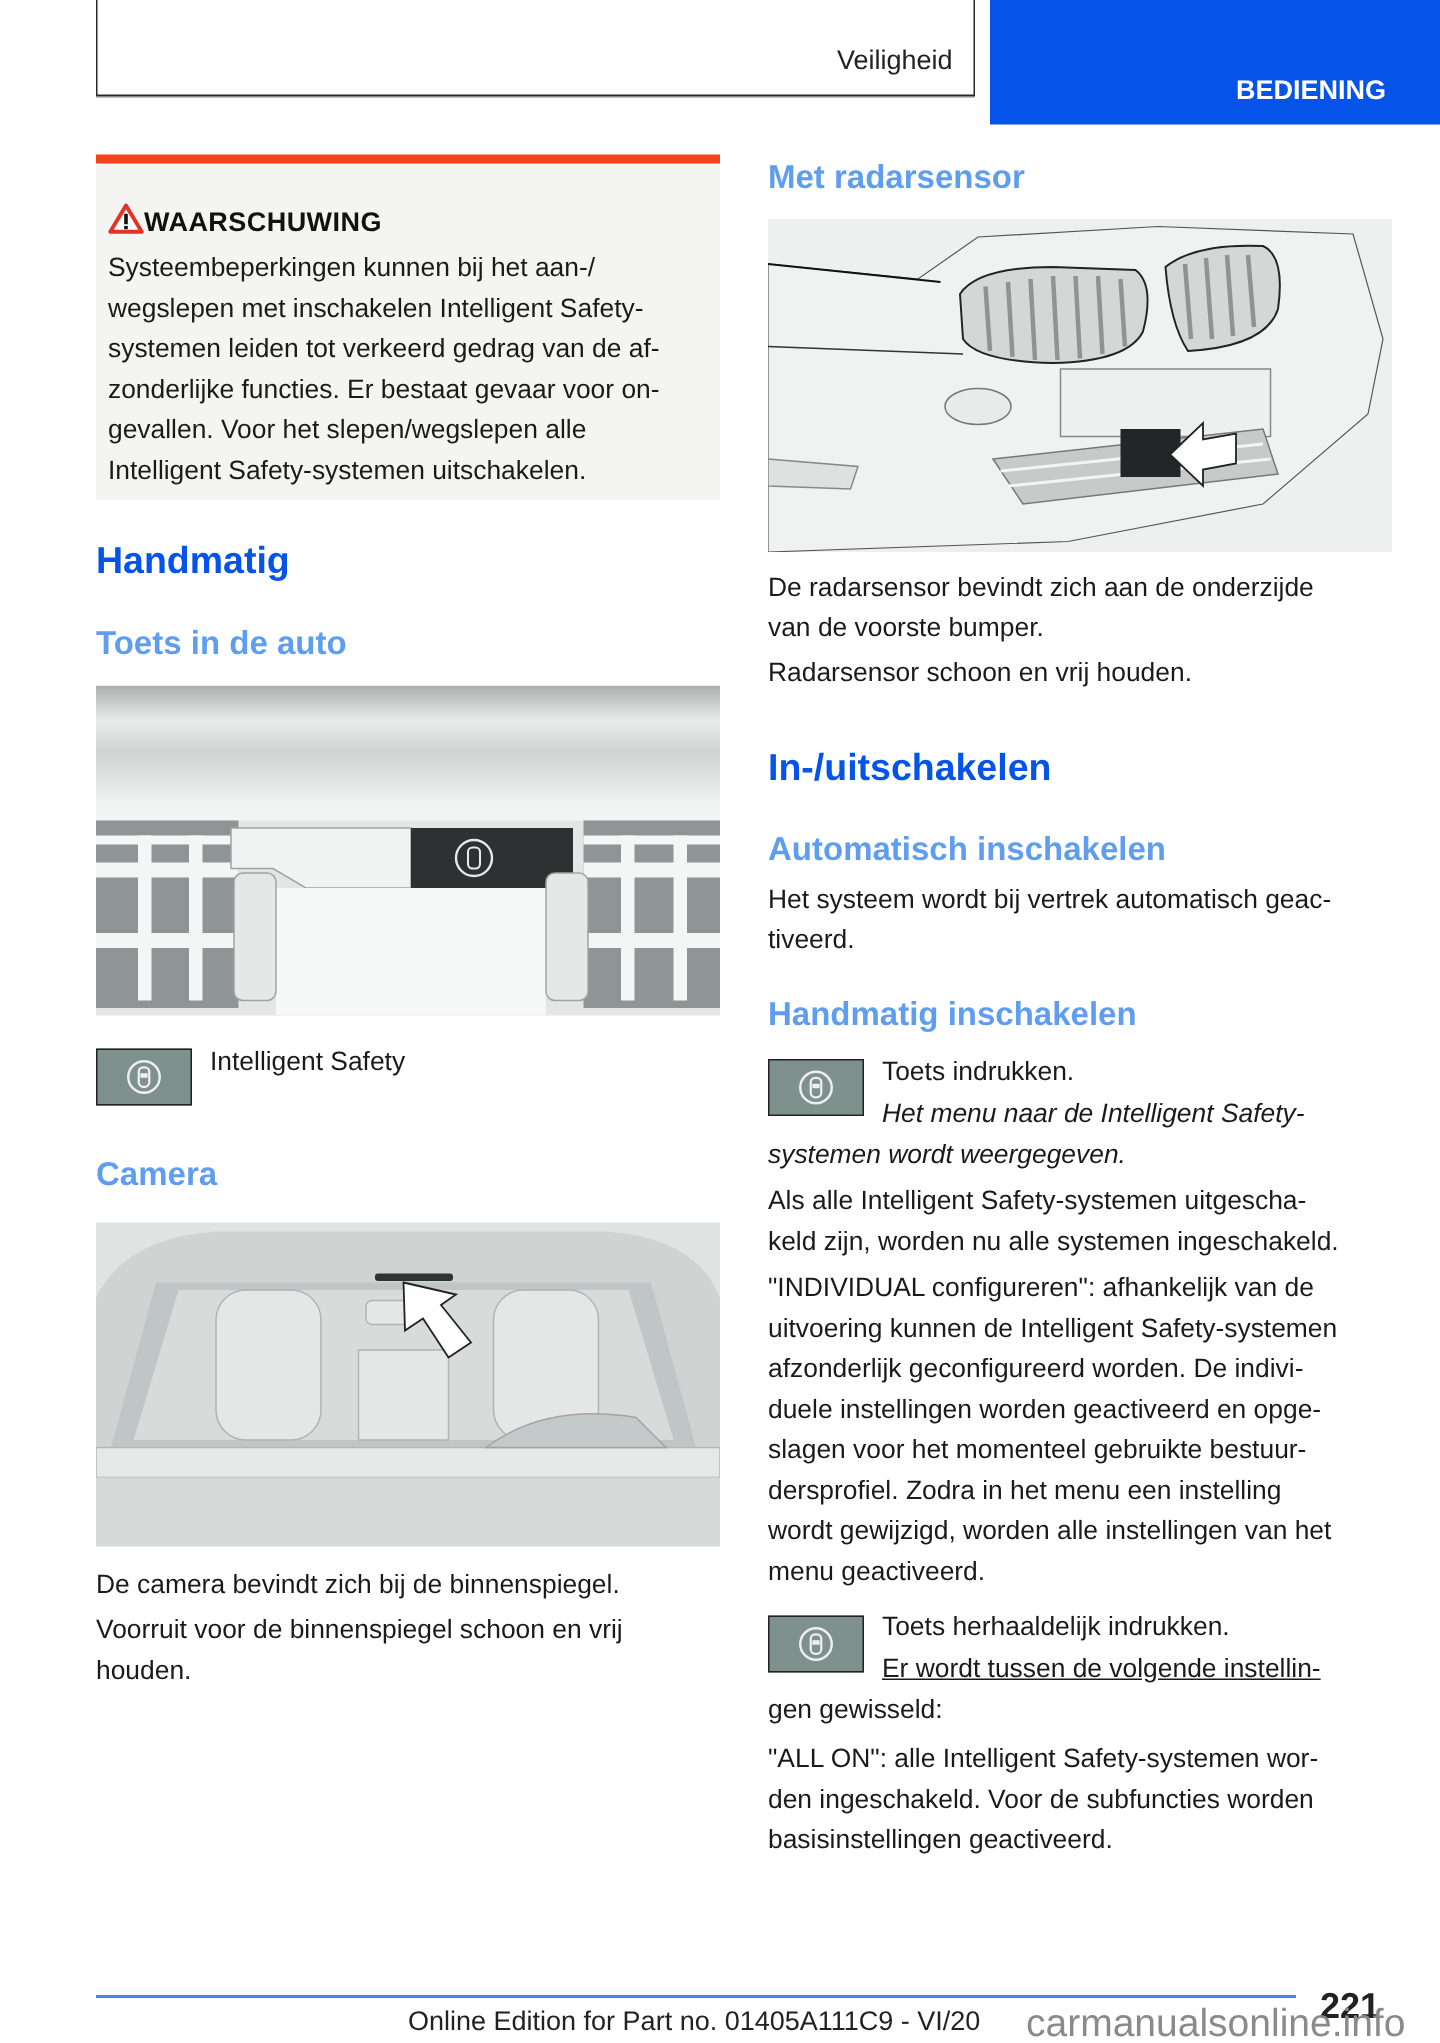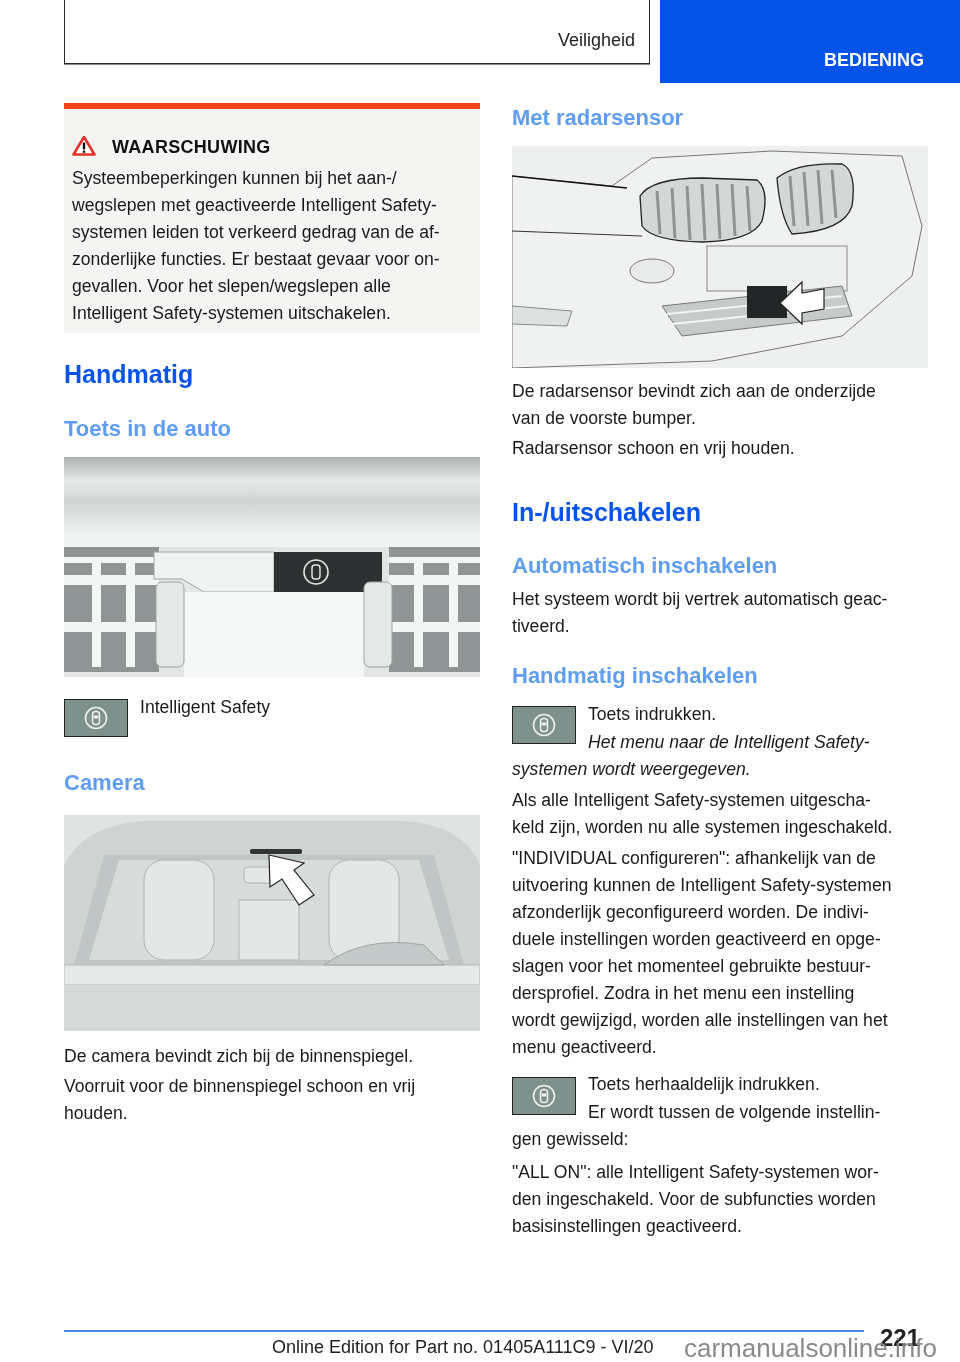--- a/index.html
+++ b/index.html
@@ -7,21 +7,21 @@
   body { position: relative; font-family: "Liberation Sans", sans-serif; color: #1a1a1a; }
 
   
   .hdr-left { position: absolute; left: 64px; top: -2px; width: 586px; height: 66px; border: 1.5px solid #2a2a2a; border-top: none; background: #fff; box-shadow: 0 1px 0 #888; }
   .hdr-left-label { position: absolute; right: 14px; bottom: 12px; font-size: 18px; color: #222; }
   .hdr-right { position: absolute; left: 660px; top: 0; width: 300px; height: 83px; background: #0653ea; }
   .hdr-right-label { position: absolute; right: 36px; bottom: 12px; font-size: 18px; font-weight: bold; color: #fff; }
 
   
   .warn { position: absolute; left: 64px; top: 103px; width: 416px; height: 230px; background: #f4f4f3; border-top: 6px solid #f2461a; }
-  .warn-title { position: absolute; left: 8px; top: 26px; display: flex; align-items: center; gap: 16px; }
+  .warn-title { position: absolute; left: 8px; top: 26px; display: flex; align-items: center; }
   .warn-title span.t { font-size: 18px; font-weight: bold; letter-spacing: 0.3px; color: #111; }
   .warn-body { position: absolute; left: 8px; top: 56px; width: 408px; font-size: 17.6px; line-height: 27px; color: #1a1a1a; }
   .warn-body div { white-space: nowrap; }
 
   h1 { position: absolute; font-size: 25px; font-weight: bold; color: #0653ea; }
   h2 { position: absolute; font-size: 22px; font-weight: bold; color: #5e9df0; }
 
   .p { position: absolute; font-size: 17.6px; line-height: 27px; color: #1a1a1a; }
   .p div { white-space: nowrap; }
 
@@ -50,21 +50,21 @@
       <svg width="24" height="21" viewBox="0 0 24 21">
         <polygon points="12,2 22.5,19.5 1.5,19.5" fill="#fff" stroke="#e53228" stroke-width="2.6" stroke-linejoin="round"></polygon>
         <rect x="10.8" y="7.5" width="2.4" height="7" fill="#111"></rect>
         <rect x="10.8" y="15.6" width="2.4" height="2.2" fill="#111"></rect>
       </svg>
     </span>
     <span class="t">WAARSCHUWING</span>
   </div>
   <div class="warn-body">
     <div>Systeembeperkingen kunnen bij het aan-/</div>
-    <div>wegslepen met geactiveerde Intelligent Safety-</div>
+    <div>wegslepen met inschakelen Intelligent Safety-</div>
     <div>systemen leiden tot verkeerd gedrag van de af-</div>
     <div>zonderlijke functies. Er bestaat gevaar voor on-</div>
     <div>gevallen. Voor het slepen/wegslepen alle</div>
     <div>Intelligent Safety-systemen uitschakelen.</div>
   </div>
 </div>
 
 <h1 style="left:64px; top:360px;">Handmatig</h1>
 <h2 style="left:64px; top:416px;">Toets in de auto</h2>
 
@@ -234,21 +234,21 @@
   <svg width="26" height="26" viewBox="0 0 26 26">
     <circle cx="13" cy="13" r="10.5" fill="none" stroke="#eef0ef" stroke-width="1.6"></circle>
     <rect x="9.5" y="6.5" width="7" height="13" rx="3" fill="none" stroke="#eef0ef" stroke-width="1.5"></rect>
     <rect x="10.6" y="10.5" width="4.8" height="3" fill="#eef0ef"></rect>
   </svg>
 </div>
 <div class="p" style="left:588px; top:1071px;">
   <div>Toets herhaaldelijk indrukken.</div>
 </div>
 <div class="p" style="left:512px; top:1099px; width:416px;">
-  <div style="padding-left:76px;">Er wordt tussen de volgende instellin-</div>
+  <div style="padding-left:76px;text-decoration:underline;">Er wordt tussen de volgende instellin-</div>
   <div>gen gewisseld:</div>
 </div>
 <div class="p" style="left:512px; top:1159px; width:416px;">
   <div>"ALL ON": alle Intelligent Safety-systemen wor-</div>
   <div>den ingeschakeld. Voor de subfuncties worden</div>
   <div>basisinstellingen geactiveerd.</div>
 </div>
 
 <div class="page-num">221</div>
 <div class="footer-line"></div>

